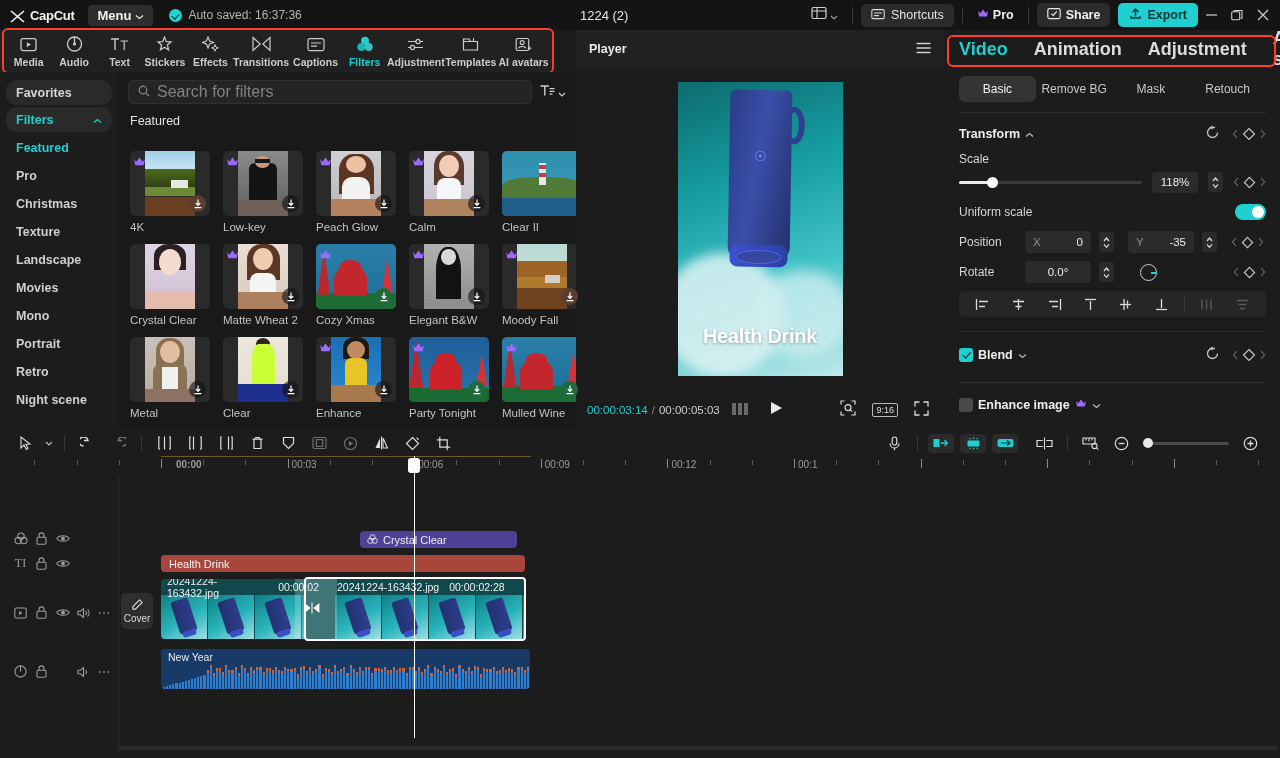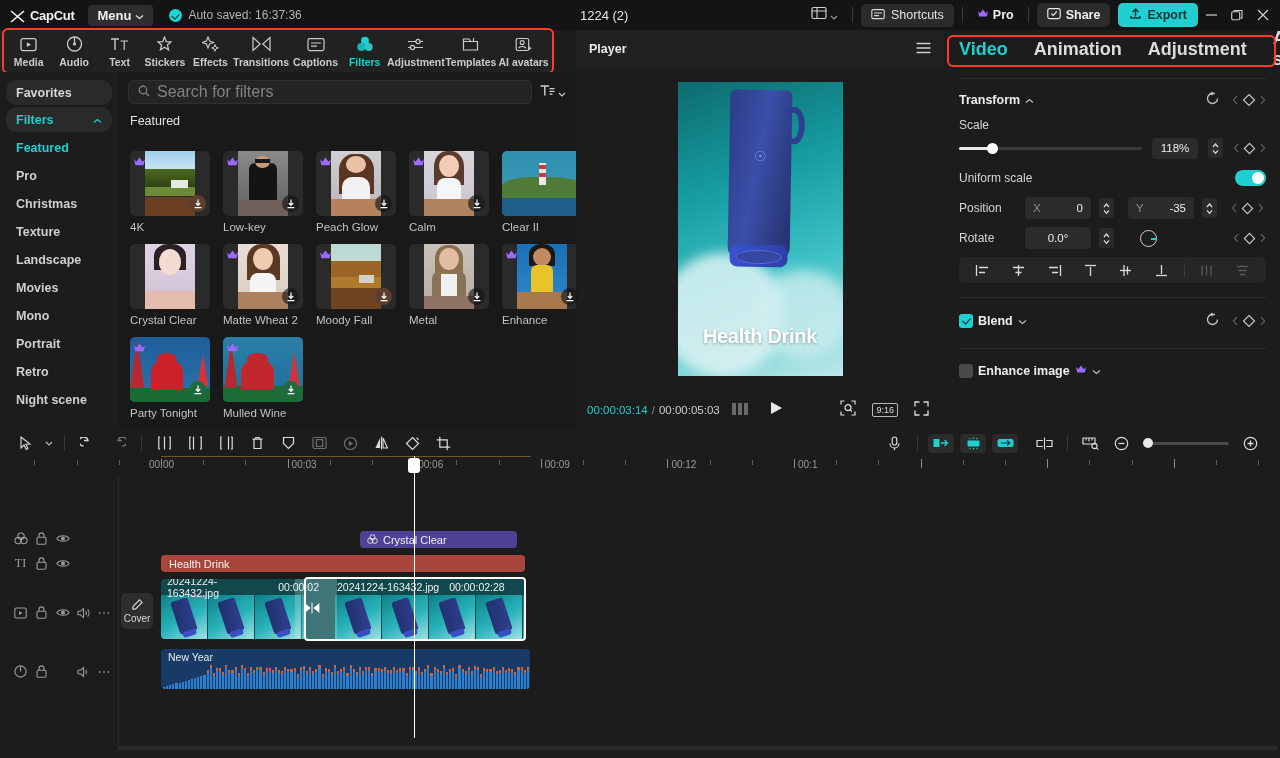--- a/index.html
+++ b/index.html
@@ -755,20 +755,62 @@
             <span class="dl">
               <svg width="10" height="10" viewBox="0 0 10 10">
                 <path d="M5 0.6 V6 M2.8 4 L5 6.3 L7.2 4" stroke="#fff" stroke-width="1.2" fill="none"></path>
                 <path d="M1.6 8.6 H8.4" stroke="#fff" stroke-width="1.2"></path>
               </svg>
             </span>
           </div>
           <div class="cap">Matte Wheat 2</div>
         </div>
         <div class="cell">
+          <div class="thumb full">
+            <div class="inner t-xmas">
+              <div class="a"></div>
+              <div class="g"></div>
+              <div class="t1"></div>
+              <div class="t2"></div>
+              <div class="r"></div>
+              <div class="h"></div>
+            </div>
+            <span class="crown"><svg width="13" height="12" viewBox="0 0 12 11">
+                <path d="M1 3 L3.2 5.2 L6 1.4 L8.8 5.2 L11 3 L9.8 8.6 H2.2 Z" fill="#9b6bff"></path>
+              </svg></span>
+            <span class="dl green">
+              <svg width="10" height="10" viewBox="0 0 10 10">
+                <path d="M5 0.6 V6 M2.8 4 L5 6.3 L7.2 4" stroke="#fff" stroke-width="1.2" fill="none"></path>
+                <path d="M1.6 8.6 H8.4" stroke="#fff" stroke-width="1.2"></path>
+              </svg>
+            </span>
+          </div>
+          <div class="cap">Cozy Xmas</div>
+        </div>
+        <div class="cell">
+          <div class="thumb">
+            <div class="inner t-bw">
+              <div class="a"></div>
+              <div class="b"></div>
+              <div class="c"></div>
+              <div class="d"></div>
+            </div>
+            <span class="crown"><svg width="13" height="12" viewBox="0 0 12 11">
+                <path d="M1 3 L3.2 5.2 L6 1.4 L8.8 5.2 L11 3 L9.8 8.6 H2.2 Z" fill="#9b6bff"></path>
+              </svg></span>
+            <span class="dl">
+              <svg width="10" height="10" viewBox="0 0 10 10">
+                <path d="M5 0.6 V6 M2.8 4 L5 6.3 L7.2 4" stroke="#fff" stroke-width="1.2" fill="none"></path>
+                <path d="M1.6 8.6 H8.4" stroke="#fff" stroke-width="1.2"></path>
+              </svg>
+            </span>
+          </div>
+          <div class="cap">Elegant B&amp;W</div>
+        </div>
+        <div class="cell">
           <div class="thumb">
             <div class="inner t-mf">
               <div class="a"></div>
               <div class="b"></div>
               <div class="c"></div>
               <div class="d"></div>
               <div class="h"></div>
             </div>
             <span class="crown"><svg width="13" height="12" viewBox="0 0 12 11">
                 <path d="M1 3 L3.2 5.2 L6 1.4 L8.8 5.2 L11 3 L9.8 8.6 H2.2 Z" fill="#9b6bff"></path>
@@ -793,20 +835,37 @@
               <div class="f"></div>
             </div>
             <span class="dl">
               <svg width="10" height="10" viewBox="0 0 10 10">
                 <path d="M5 0.6 V6 M2.8 4 L5 6.3 L7.2 4" stroke="#fff" stroke-width="1.2" fill="none"></path>
                 <path d="M1.6 8.6 H8.4" stroke="#fff" stroke-width="1.2"></path>
               </svg>
             </span>
           </div>
           <div class="cap">Metal</div>
+        </div>
+        <div class="cell">
+          <div class="thumb">
+            <div class="inner t-clr">
+              <div class="a"></div>
+              <div class="c"></div>
+              <div class="b"></div>
+              <div class="d"></div>
+            </div>
+            <span class="dl">
+              <svg width="10" height="10" viewBox="0 0 10 10">
+                <path d="M5 0.6 V6 M2.8 4 L5 6.3 L7.2 4" stroke="#fff" stroke-width="1.2" fill="none"></path>
+                <path d="M1.6 8.6 H8.4" stroke="#fff" stroke-width="1.2"></path>
+              </svg>
+            </span>
+          </div>
+          <div class="cap">Clear</div>
         </div>
         <div class="cell">
           <div class="thumb">
             <div class="inner t-enh">
               <div class="a"></div>
               <div class="b"></div>
               <div class="c"></div>
               <div class="d"></div>
               <div class="e"></div>
             </div>
@@ -927,20 +986,26 @@
     </div>
   </div>
 
   <div class="rightpanel">
     <div class="rtabs">
       <span class="rtab active">Video</span>
       <span class="rtab">Animation</span>
       <span class="rtab">Adjustment</span>
       <span class="rtab">AI stylize</span>
     </div>
+    <div class="segrow">
+      <span class="seg active">Basic</span>
+      <span class="seg">Remove BG</span>
+      <span class="seg">Mask</span>
+      <span class="seg">Retouch</span>
+    </div>
     <div class="rdiv"></div>
 
     <div class="rowhead">
       <span class="t">
         <span>Transform</span>
         <span>
           <svg width="9" height="6" viewBox="0 0 9 6">
               <path d="M1 4.5 L4.5 1.5 L8 4.5" stroke="#bdbdbd" stroke-width="1.2" fill="none"></path>
             </svg>
         </span>
@@ -1301,21 +1366,21 @@
       <svg width="15" height="15" viewBox="0 0 15 15">
           <circle cx="7.5" cy="7.5" r="6.2" stroke="#dcdcdc" stroke-width="1.2" fill="none"></circle>
           <path d="M4.5 7.5 H10.5 M7.5 4.5 V10.5" stroke="#dcdcdc" stroke-width="1.3"></path>
         </svg>
     </span>
   </div>
 
   <div class="ruler" id="ruler">
       <div class="progline" style="left: 161px; width: 370px;"></div>
       <div class="rmajor" style="left: 161px;"></div>
-      <div class="rlabel" style="left: 149px;">00:00</div>
+      <div class="rlabel" style="left: 176px; font-weight: bold;">00:00</div>
       <div class="rtick" style="left: 203.2px;"></div>
       <div class="rtick" style="left: 245.4px;"></div>
       <div class="rmajor" style="left: 287.6px;"></div>
       <div class="rlabel" style="left: 291.6px;">00:03</div>
       <div class="rtick" style="left: 329.8px;"></div>
       <div class="rtick" style="left: 372px;"></div>
       <div class="rmajor" style="left: 414.2px;"></div>
       <div class="rlabel" style="left: 418.2px;">00:06</div>
       <div class="rtick" style="left: 456.4px;"></div>
       <div class="rtick" style="left: 498.6px;"></div>

